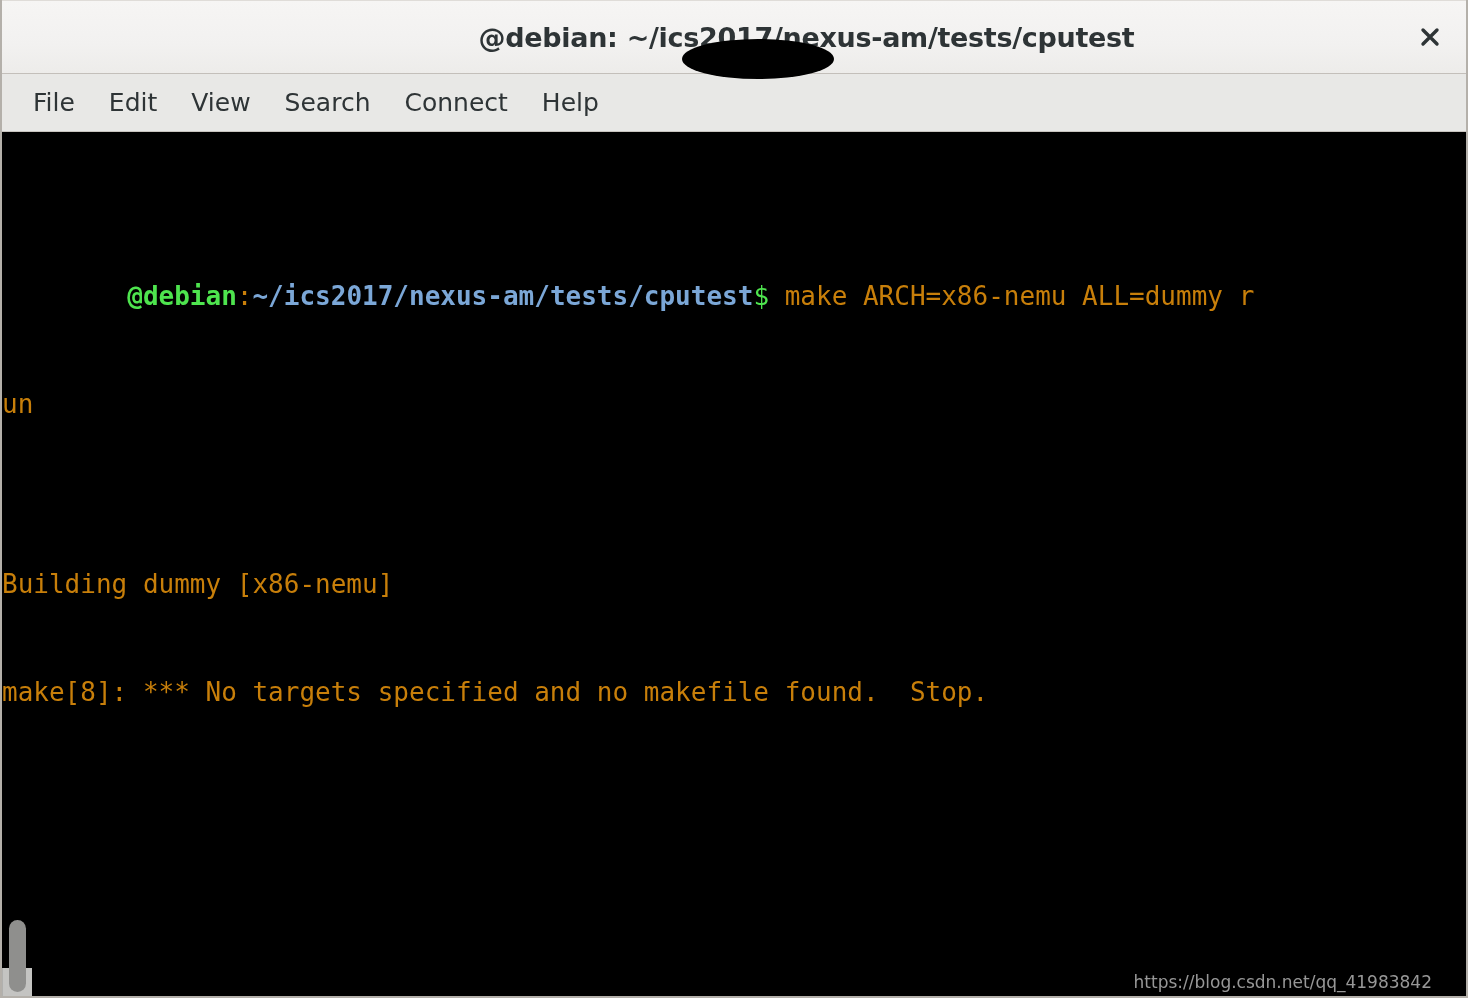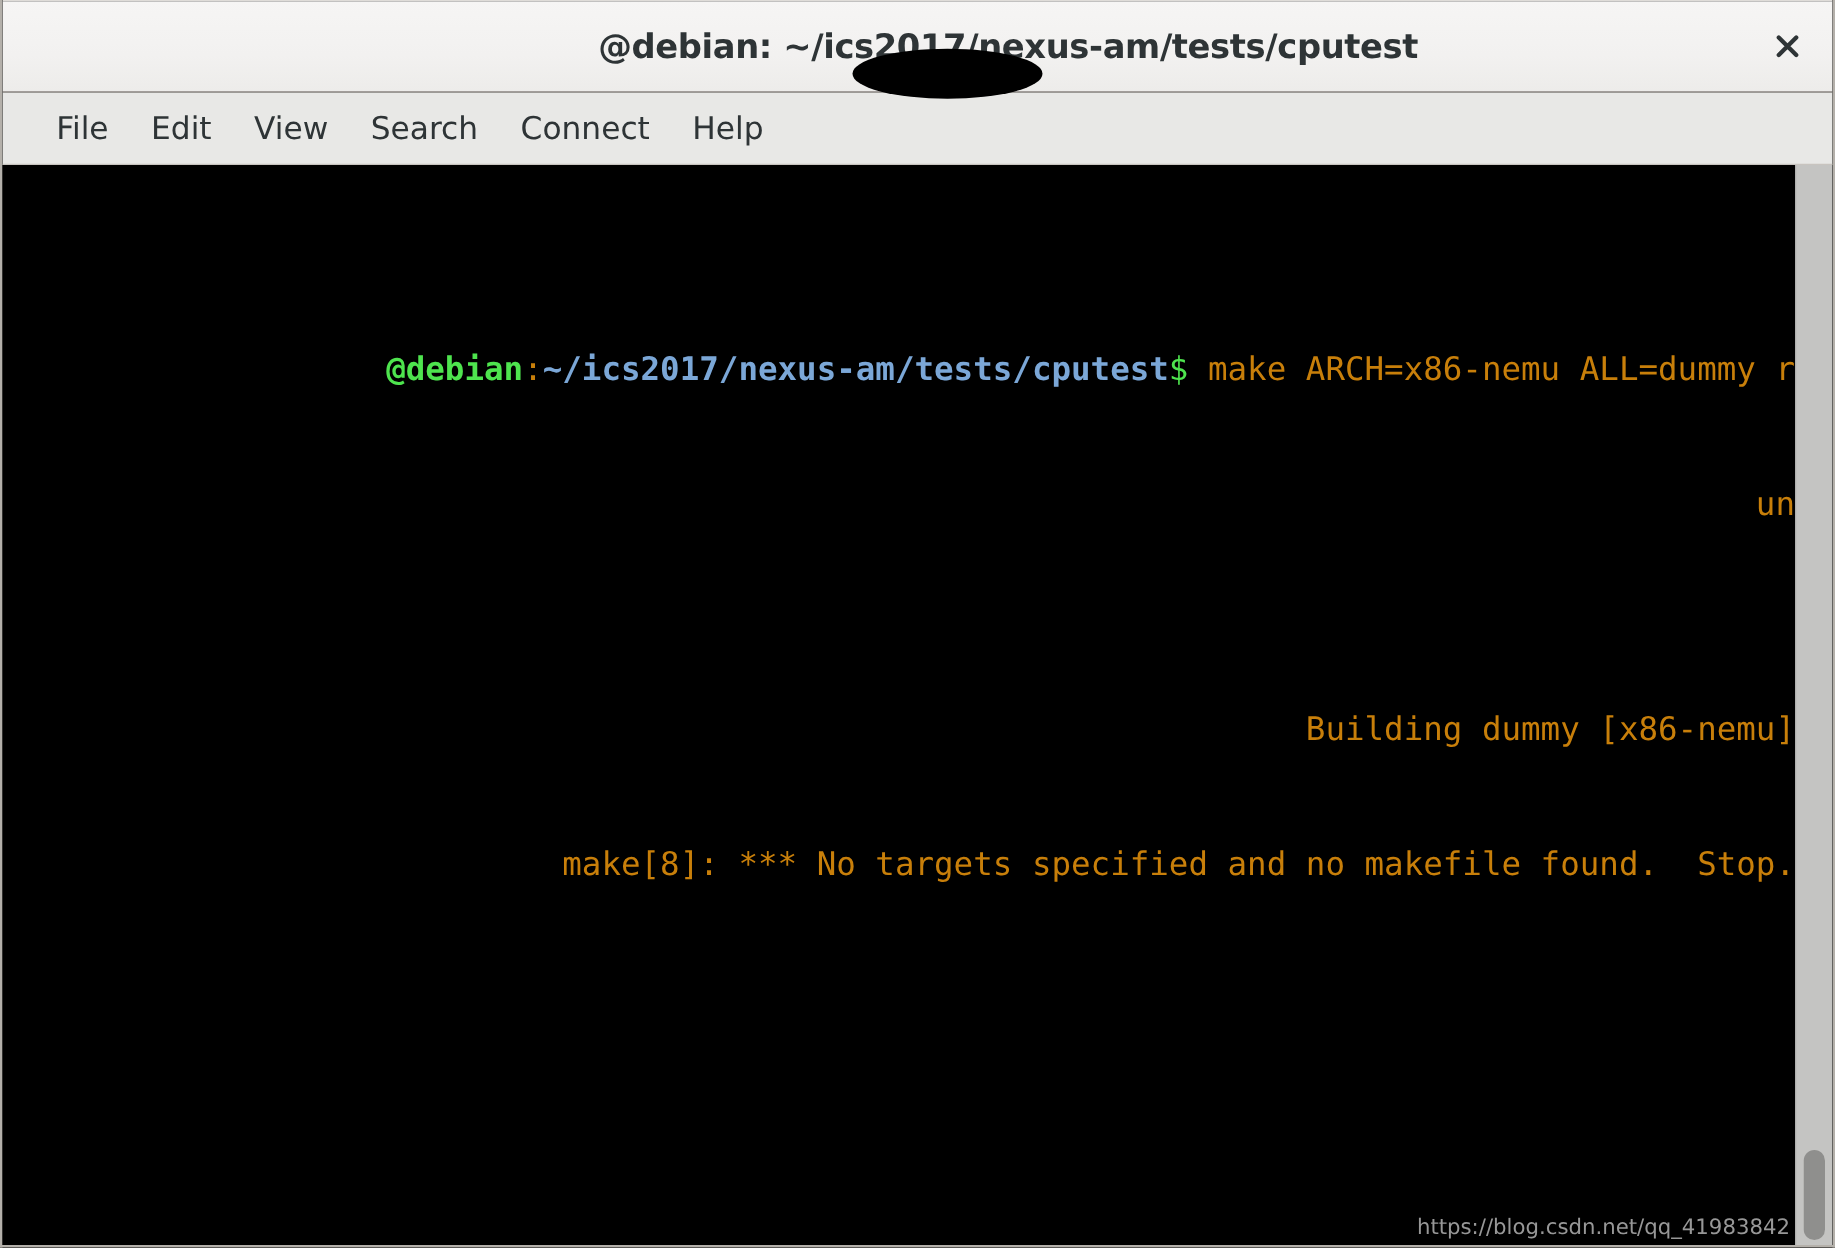--- a/index.html
+++ b/index.html
@@ -16,21 +16,20 @@
   #window {
     position: relative;
     width: 1468px;
     height: 998px;
     background: #000;
     box-sizing: border-box;
     border-left: 2px solid #b4b0aa;
     border-right: 2px solid #b4b0aa;
     border-bottom: 2px solid #b4b0aa;
     overflow: hidden;
-    text-align: right;
   }
 
   
   #titlebar {
     position: relative;
     height: 72px;
     background: linear-gradient(to bottom, #f6f5f4 0%, #f2f1f0 60%, #edecea 100%);
     border-bottom: 1px solid #c3bfba;
     border-top: 1px solid #dfdcd8;
     display: flex;
@@ -70,38 +69,39 @@
   }
   #close-button svg { display: block; }
 
   
   #menubar {
     height: 58px;
     background: #e8e8e6;
     border-bottom: 1px solid #c8c4bf;
     display: flex;
     align-items: center;
-    padding-left: 26px;
+    padding-left: 14px;
     box-sizing: border-box;
   }
   .menu-item {
     font-family: "DejaVu Sans", sans-serif;
     font-size: 25px;
     color: #2e3436;
     padding: 4px 17px;
     cursor: default;
     white-space: nowrap;
   }
 
   
   #terminal-wrap {
     position: relative;
     height: 866px;
     background: #000;
     display: flex;
+    flex-direction: column;
   }
   #terminal {
     position: relative;
     flex: 1 1 auto;
     background: #000;
     overflow: hidden;
     padding: 0;
   }
   #screen {
     font-family: "DejaVu Sans Mono", monospace;

